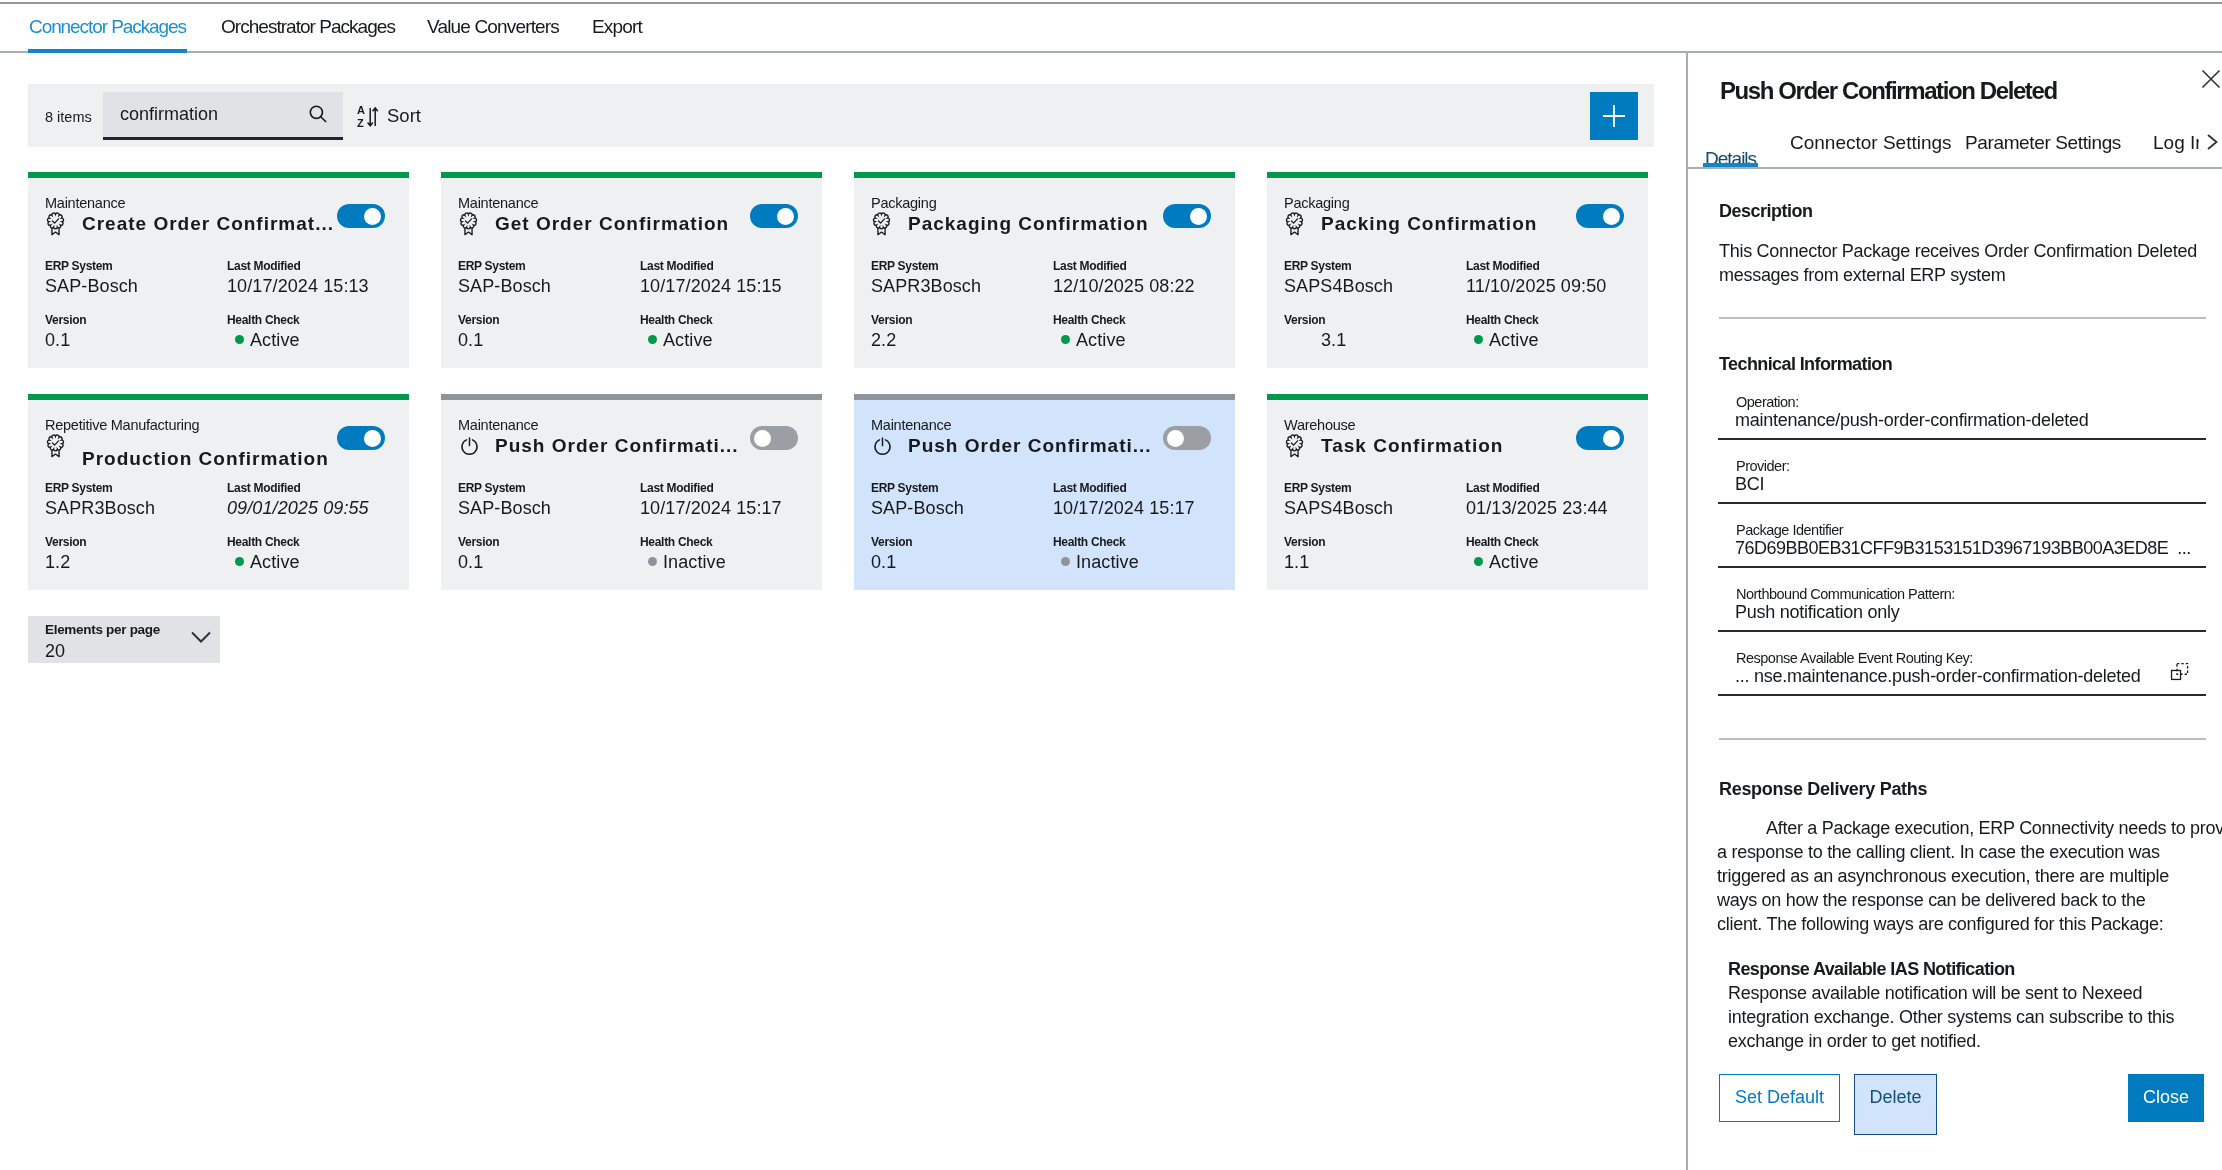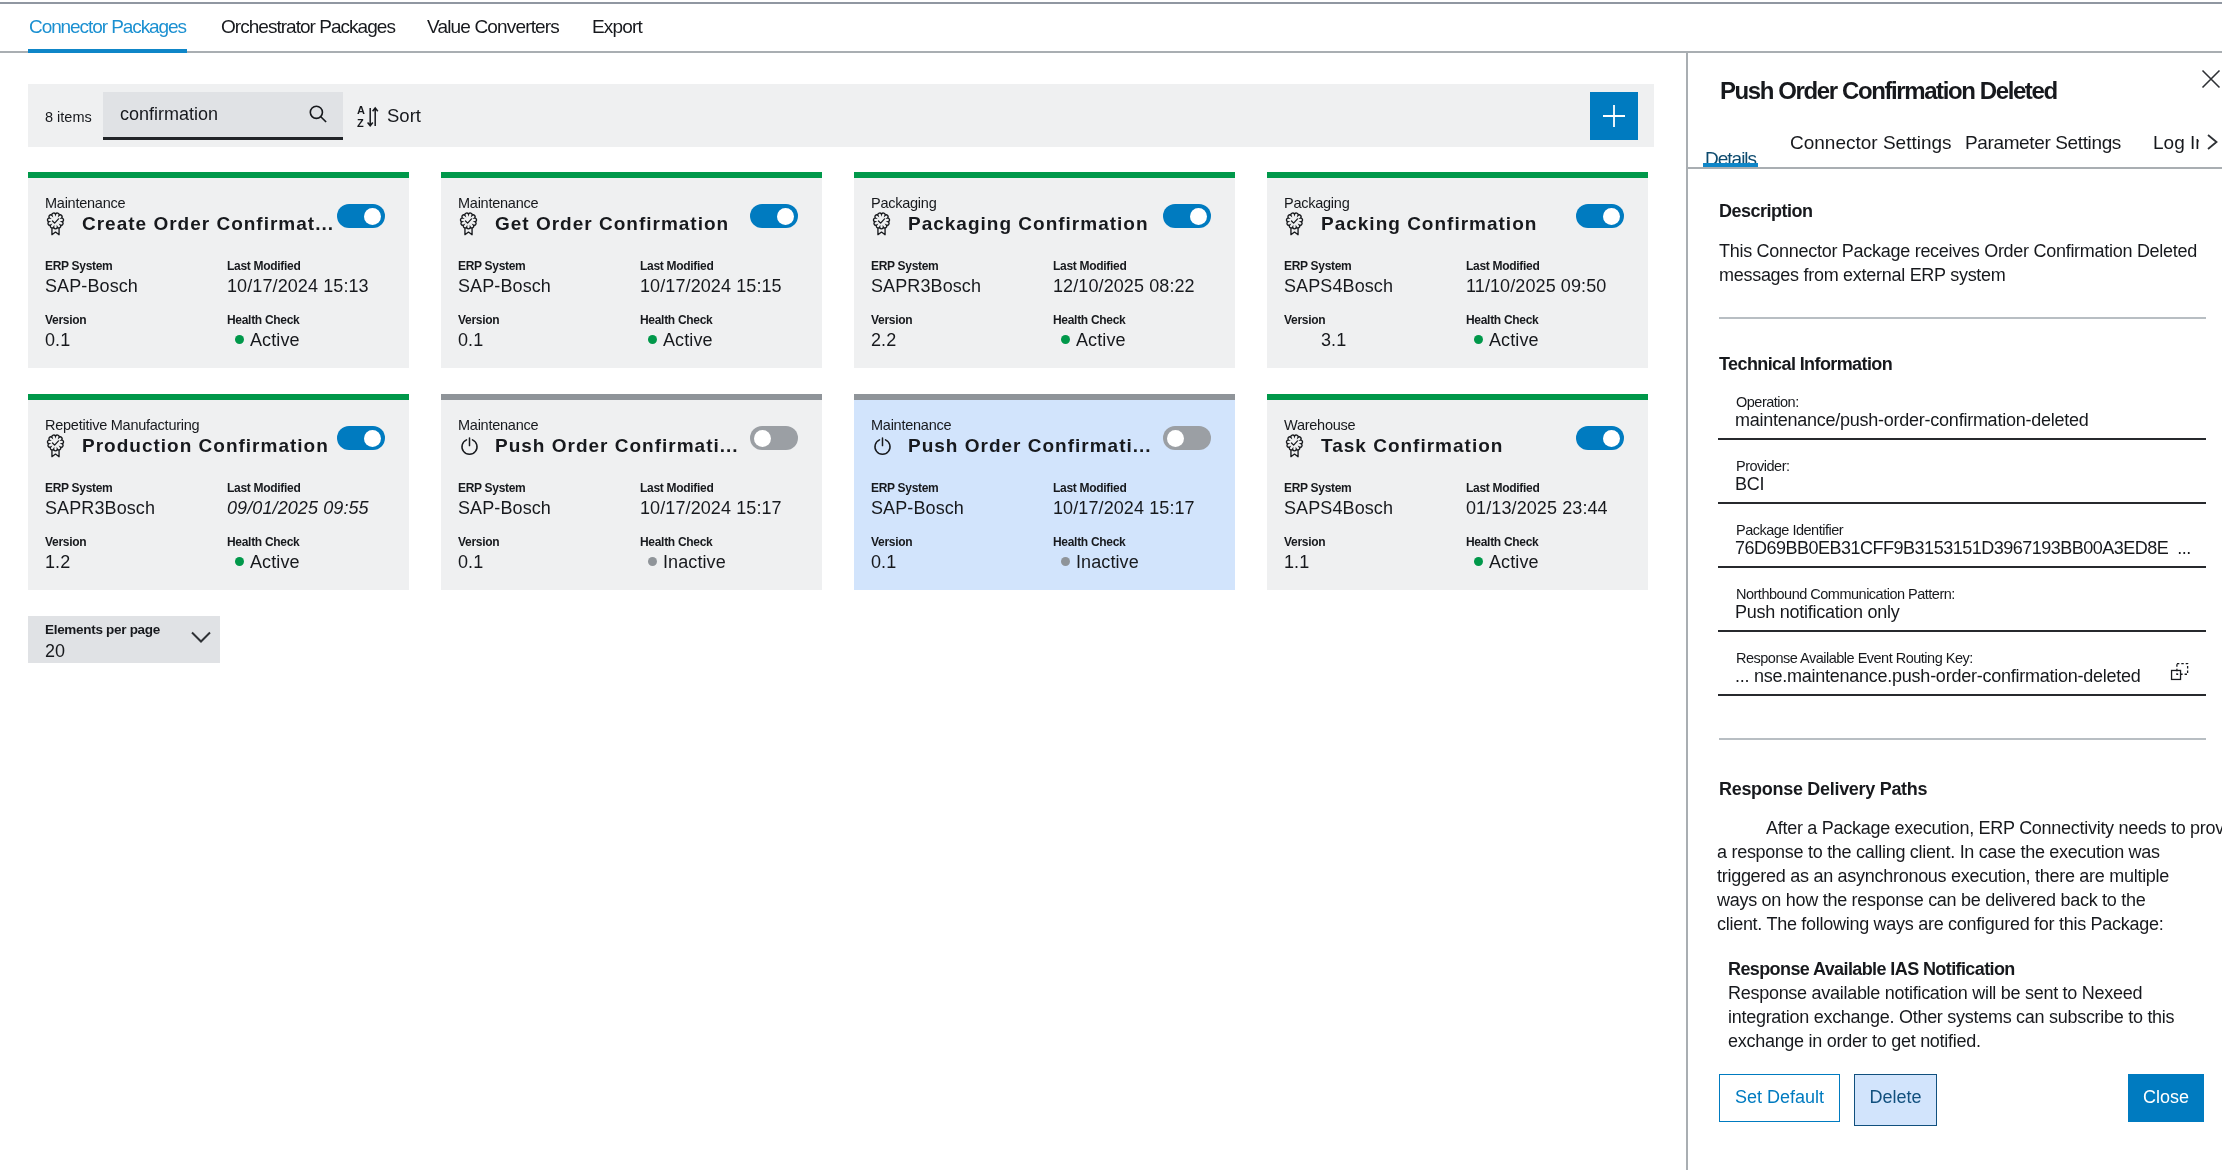--- a/index.html
+++ b/index.html
@@ -142,21 +142,21 @@
 </div>
 <div class="card" style="left:28px;top:394px;">
 <div style="height:6px;background:#00984a;"></div>
 <div style="position:absolute;left:0;right:0;top:6px;bottom:0;background:#eff0f1;"></div>
 <div class="abs cat" style="left:17px;top:23px;">Repetitive Manufacturing</div>
 <div class="abs" style="left:18px;top:40px;"><svg width="19" height="24" viewBox="0 0 24 30" fill="none">
         <path d="M12.00,2.80 A1.7,1.7 0 0 1 16.43,4.10 A1.7,1.7 0 0 1 19.46,7.59 A1.7,1.7 0 0 1 20.12,12.17 A1.7,1.7 0 0 1 18.20,16.37 A1.7,1.7 0 0 1 14.31,18.87 A1.7,1.7 0 0 1 9.69,18.87 A1.7,1.7 0 0 1 5.80,16.37 A1.7,1.7 0 0 1 3.88,12.17 A1.7,1.7 0 0 1 4.54,7.59 A1.7,1.7 0 0 1 7.57,4.10 A1.7,1.7 0 0 1 12.00,2.80 Z" stroke="#17191d" stroke-width="1.7"></path>
         <path d="M8.2,11.2 L10.9,13.9 L15.8,8.6" stroke="#17191d" stroke-width="1.6" stroke-linecap="round" stroke-linejoin="round"></path>
         <path d="M7.5,20.5 V28.5 L12,25.2 L16.5,28.5 V20.5" stroke="#17191d" stroke-width="1.7" stroke-linejoin="round"></path>
       </svg></div>
-<div class="abs title" style="left:54px;top:41px;">Production Confirmation</div>
+<div class="abs title" style="left:54px;top:54px;">Production Confirmation</div>
 <div style="position:absolute;right:24px;top:32px;width:48px;height:24px;border-radius:12px;background:#007bc0;">
       <div style="position:absolute;right:4px;top:3.5px;width:17px;height:17px;border-radius:50%;background:#fff;"></div>
     </div>
 <div class="abs lbl" style="left:17px;top:87px;">ERP System</div>
 <div class="abs val" style="left:17px;top:104px;">SAPR3Bosch</div>
 <div class="abs lbl" style="left:199px;top:87px;">Last Modified</div>
 <div class="abs val" style="left:199px;top:104px;font-style:italic;">09/01/2025 09:55</div>
 <div class="abs lbl" style="left:17px;top:141px;">Version</div>
 <div class="abs val" style="left:17px;top:158px;">1.2</div>
 <div class="abs lbl" style="left:199px;top:141px;">Health Check</div>
@@ -287,16 +287,16 @@
 <div class="abs p18" style="left:1717px;top:866px;">triggered as an asynchronous execution, there are multiple</div>
 <div class="abs p18" style="left:1717px;top:890px;">ways on how the response can be delivered back to the</div>
 <div class="abs p18" style="left:1717px;top:914px;">client. The following ways are configured for this Package:</div>
 <div class="abs p18" style="left:1728px;top:959px;font-weight:bold;letter-spacing:-0.6px;">Response Available IAS Notification</div>
 <div class="abs p18" style="left:1728px;top:983px;">Response available notification will be sent to Nexeed</div>
 <div class="abs p18" style="left:1728px;top:1007px;">integration exchange. Other systems can subscribe to this</div>
 <div class="abs p18" style="left:1728px;top:1031px;">exchange in order to get notified.</div>
 
 <div class="abs" style="left:1719px;top:1074px;width:121px;height:48px;border:1.5px solid #007bc0;background:#fff;
   font-size:18px;color:#007bc0;text-align:center;line-height:45px;">Set Default</div>
-<div class="abs" style="left:1854px;top:1074px;width:83px;height:52px;border:1.5px solid #11507e;background:#d2e4fc;
+<div class="abs" style="left:1854px;top:1074px;width:83px;height:61px;border:1.5px solid #11507e;background:#d2e4fc;
   font-size:18px;color:#11507e;text-align:center;line-height:45px;">Delete</div>
 <div class="abs" style="left:2128px;top:1074px;width:76px;height:48px;background:#007bc0;
   font-size:18px;color:#fff;text-align:center;line-height:47px;">Close</div>
 
 </body></html>

